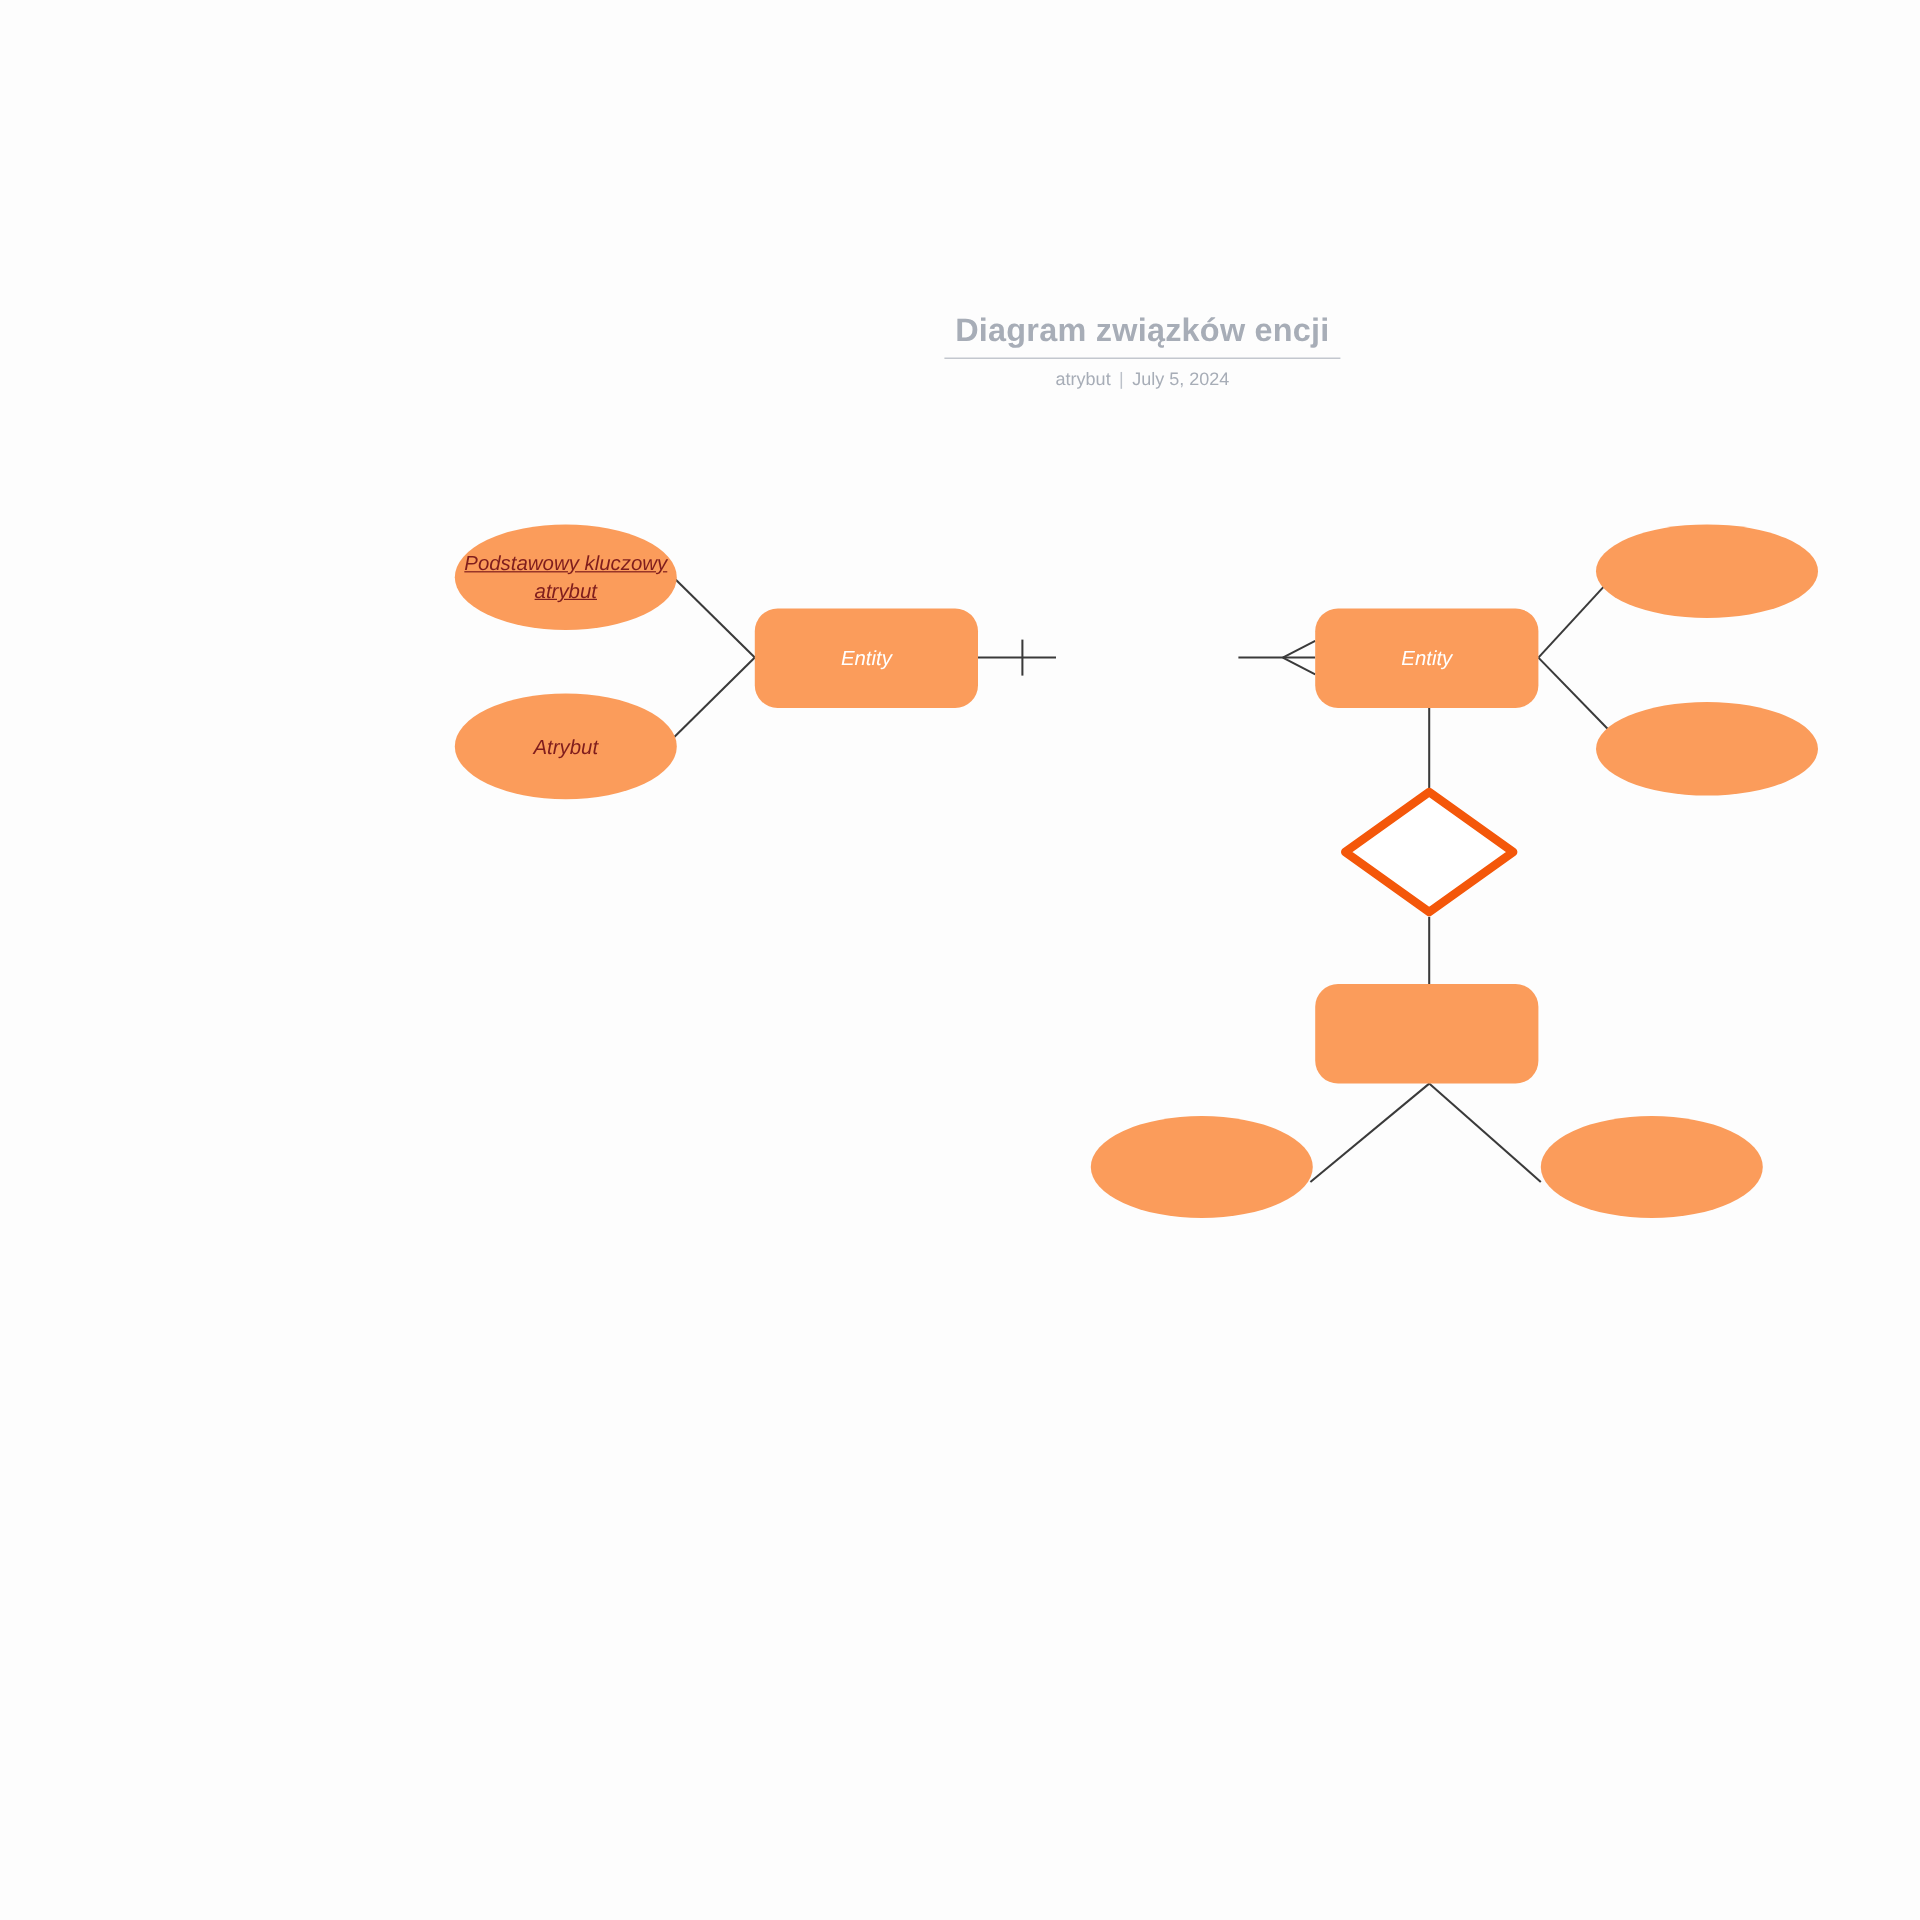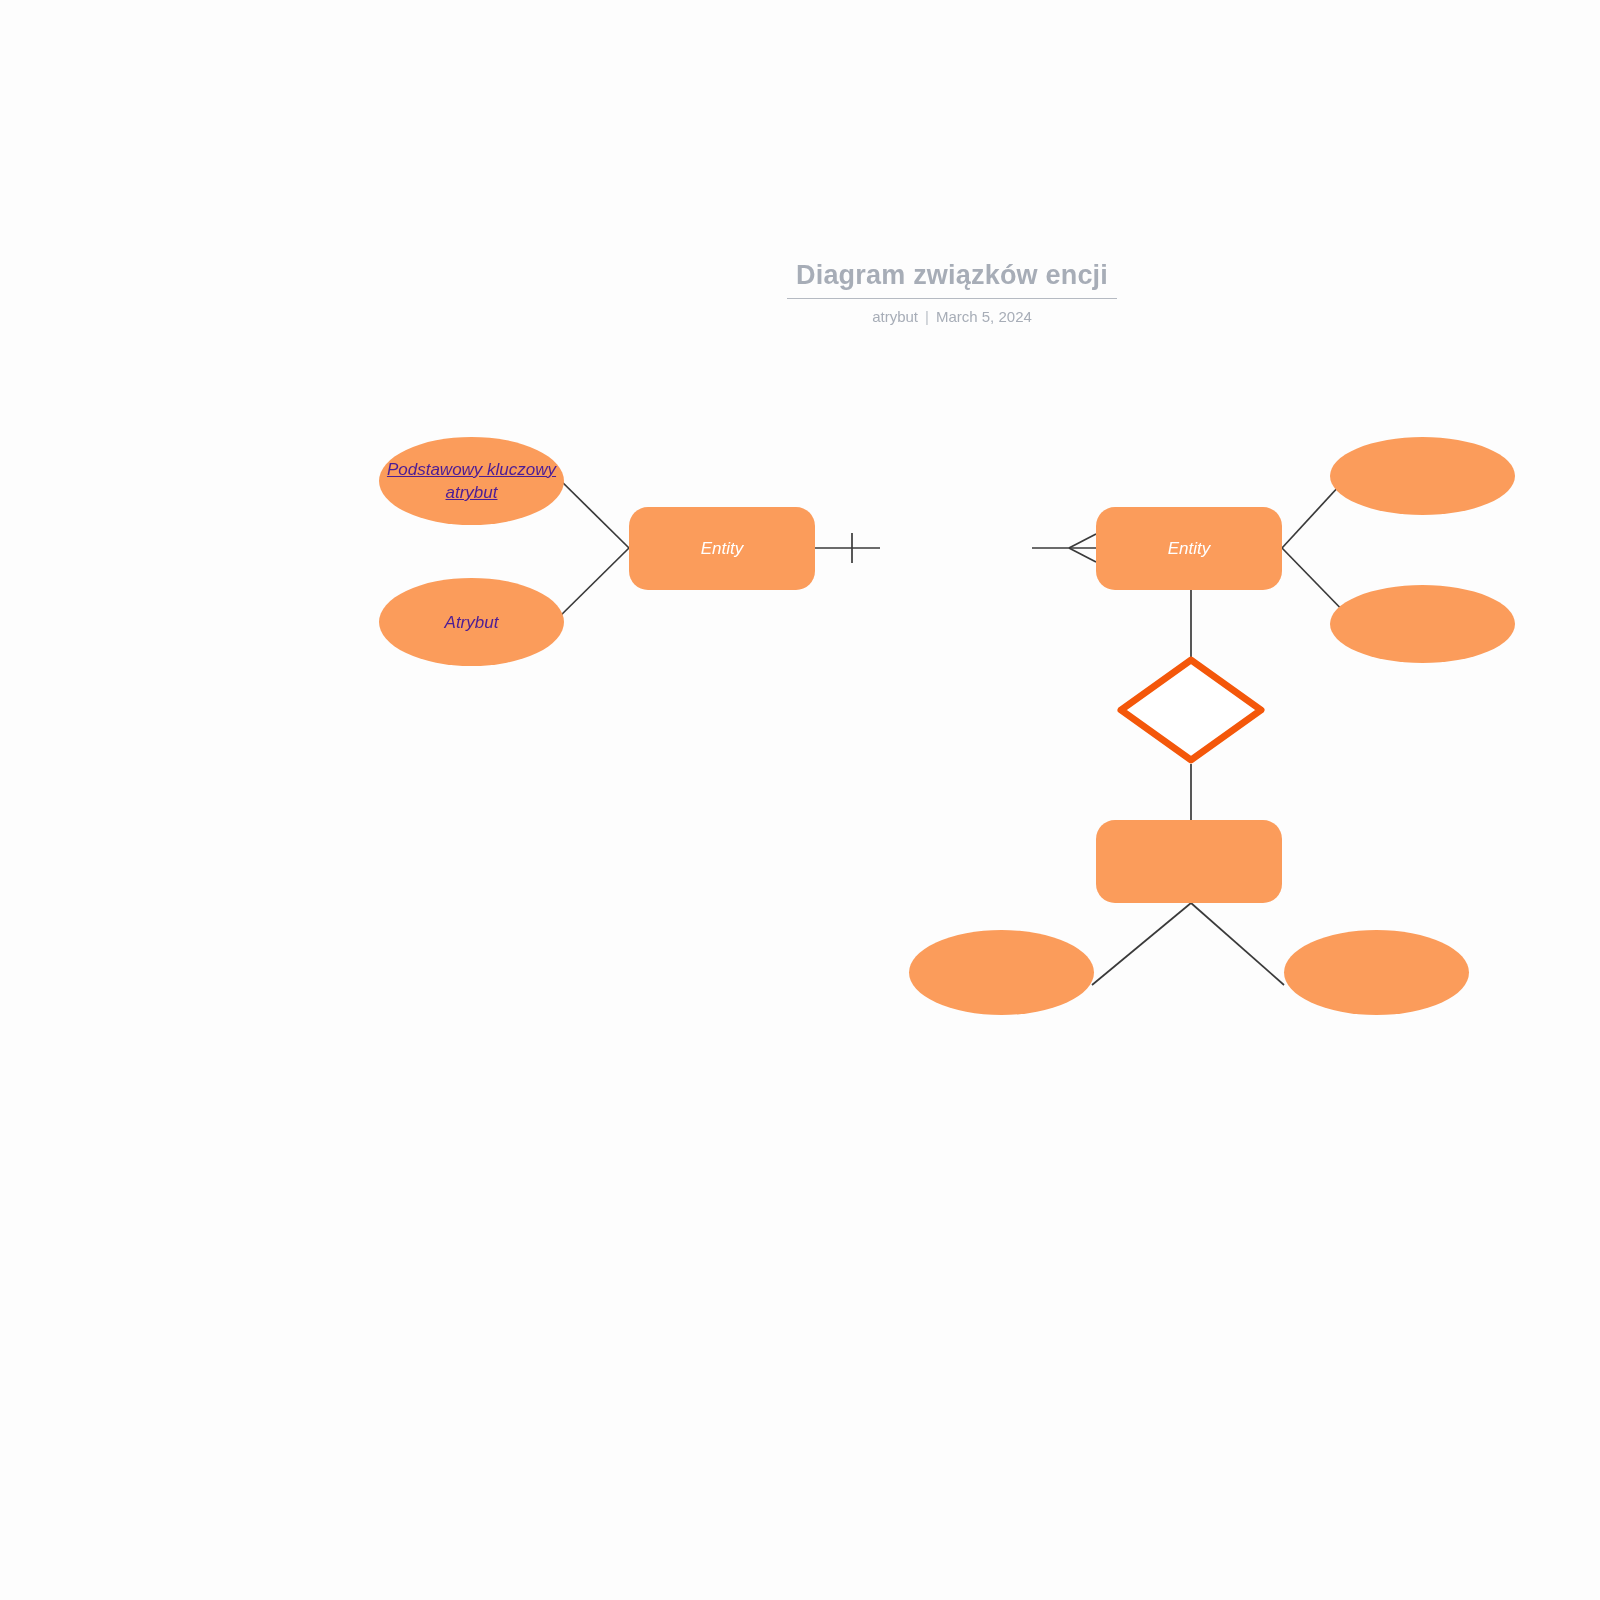--- a/index.html
+++ b/index.html
@@ -71,21 +71,21 @@
     background: #fb9c5b;
     border-radius: 19px;
     color: #ffffff;
     font-style: italic;
     font-size: 17px;
   }
 
   .attribute {
     background: #fb9c5b;
     border-radius: 50%;
-    color: #4c1d95;
+    color: #7f1d1d;
     font-style: italic;
     font-size: 17px;
     line-height: 23px;
   }
   .attribute.key > span {
     text-decoration: underline;
   }
 
   .relationship {
     color: #333333;
@@ -105,21 +105,21 @@
 </style>
 </head>
 <body>
 
 <div id="canvas">
 
   <div id="header">
     <div id="doc-title">Diagram związków encji</div>
     <div id="title-rule"></div>
     <div id="doc-byline">
-      <span>atrybut</span><span class="sep">|</span><span>March 5, 2024</span>
+      <span>atrybut</span><span class="sep">|</span><span>July 5, 2024</span>
     </div>
   </div>
 
   <svg id="edges" viewBox="0 0 1600 1600">
     <g stroke="#3a3a3a" stroke-width="1.7" fill="none">
 
       <line x1="540" y1="472" x2="617" y2="548"></line>
 
       <line x1="540" y1="624" x2="617" y2="548"></line>
 

